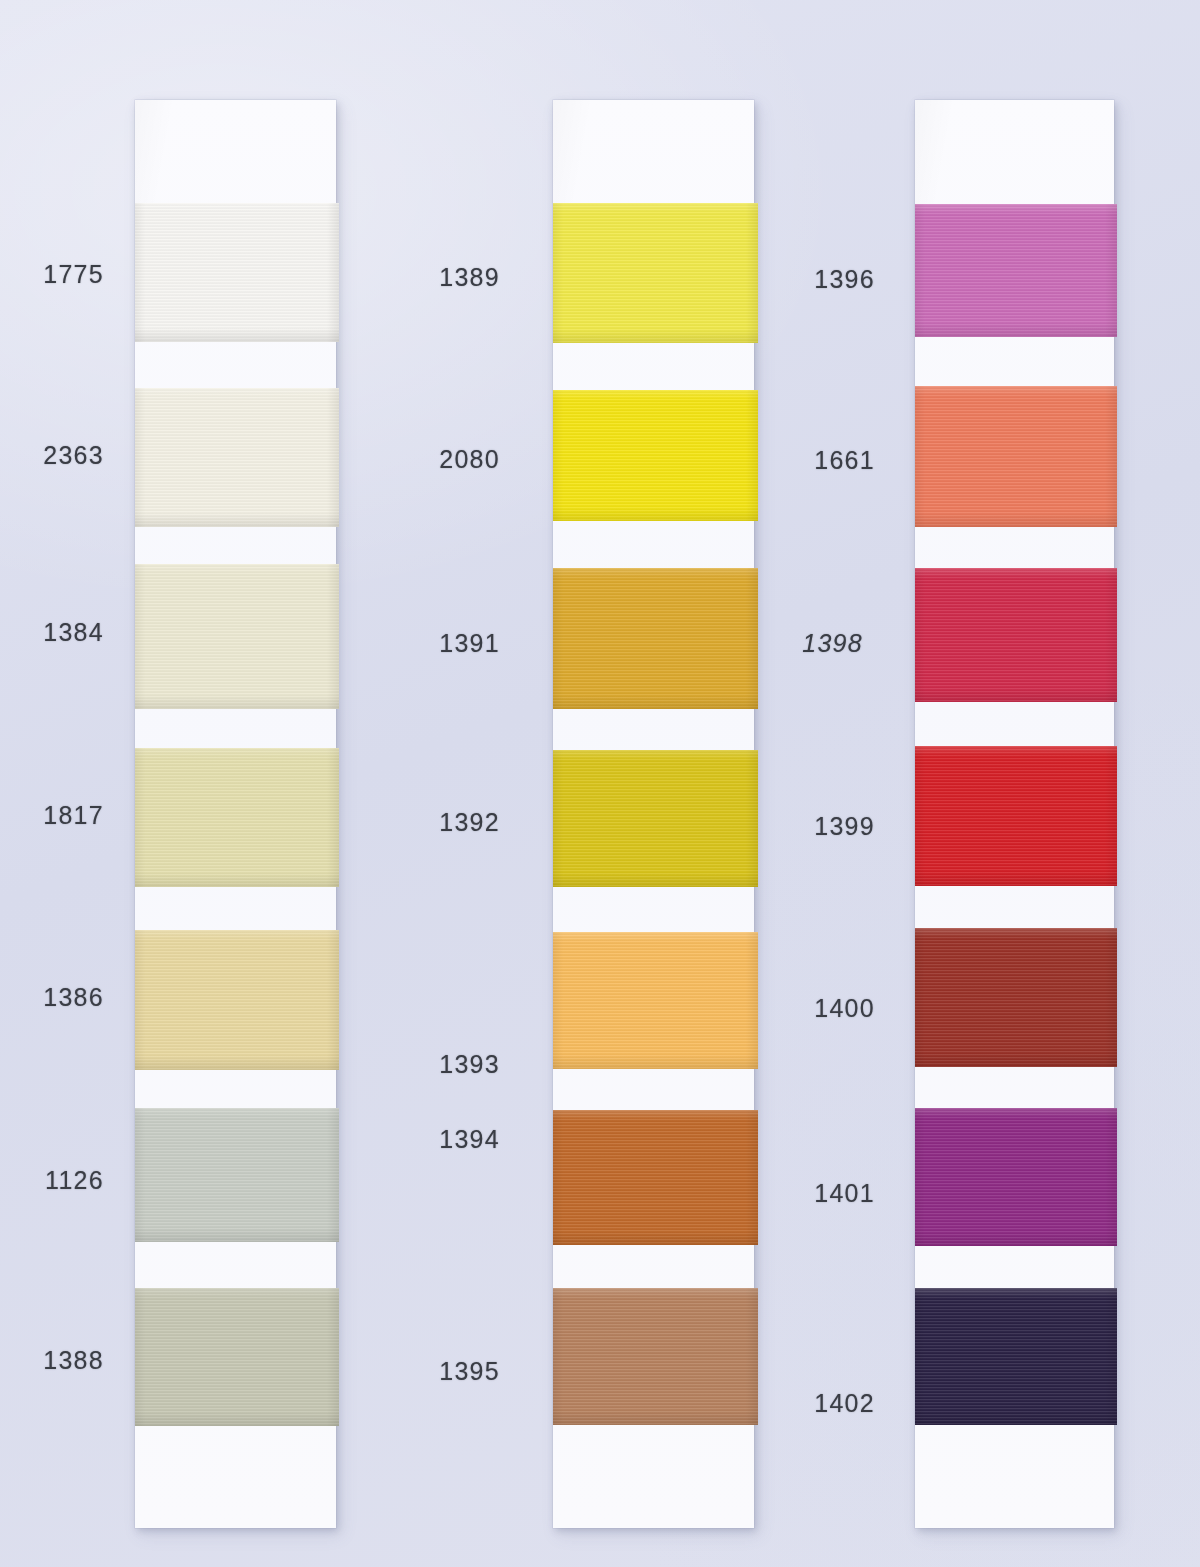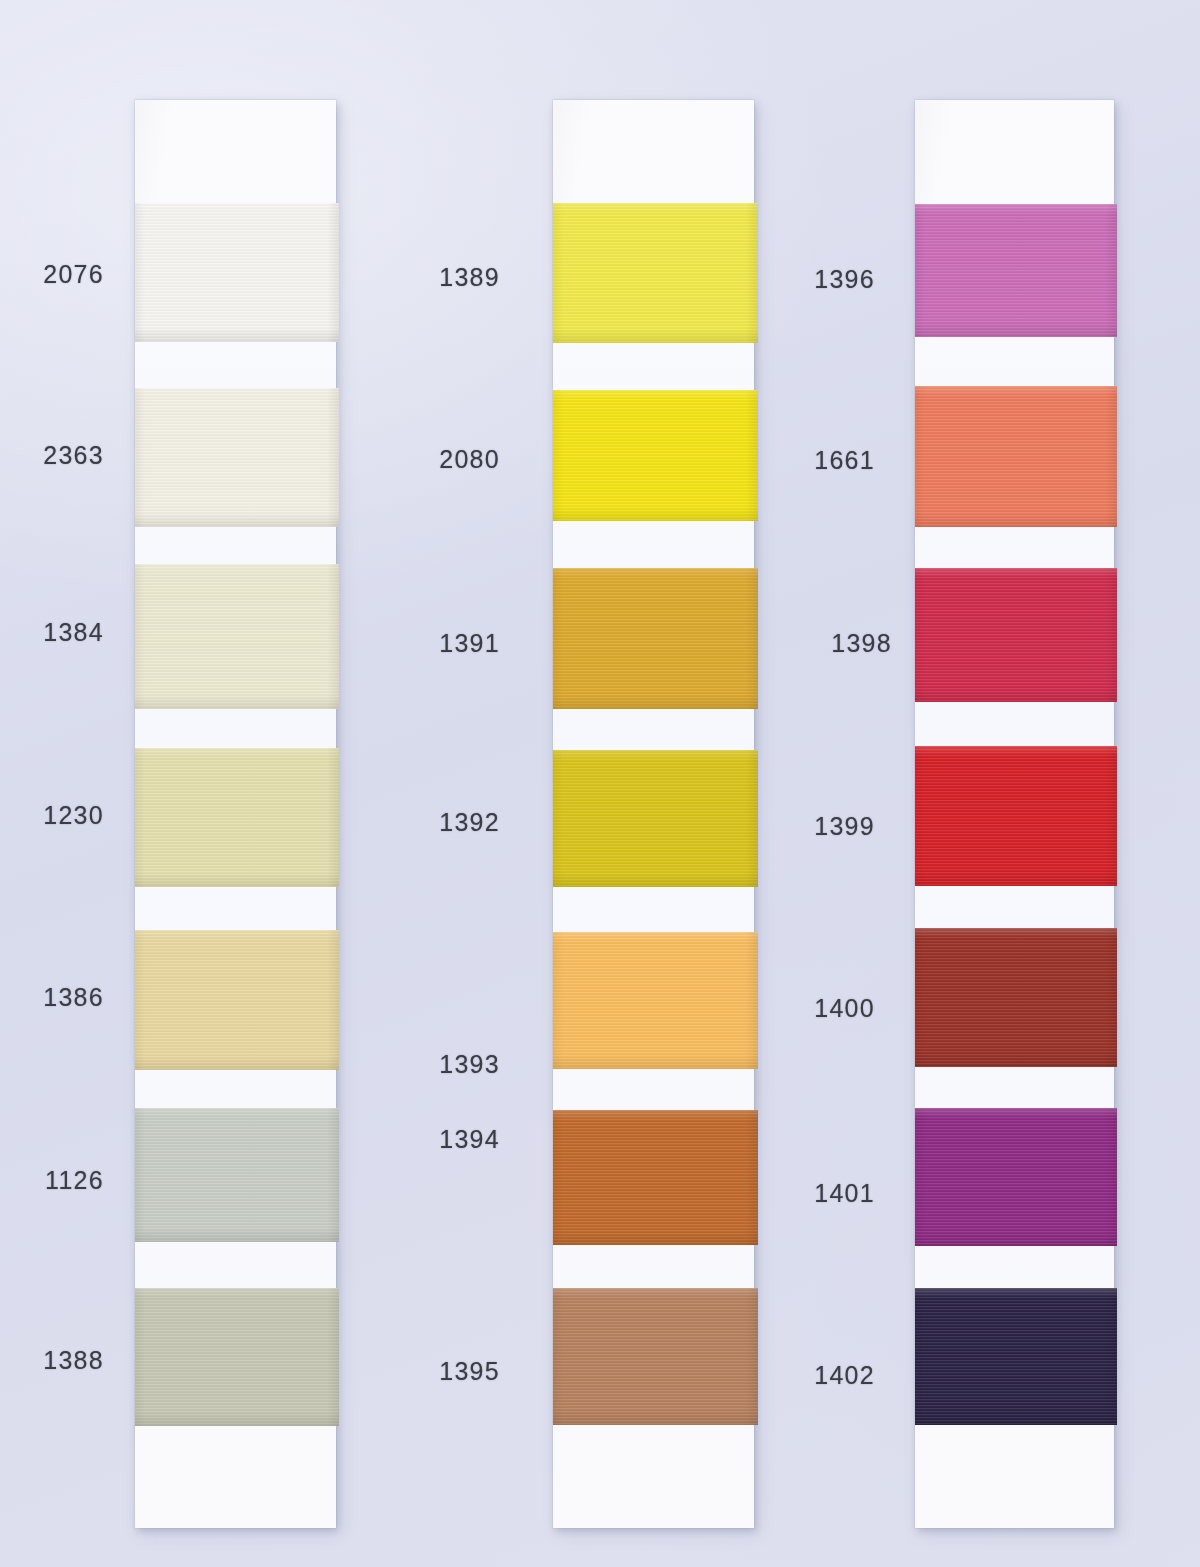--- a/index.html
+++ b/index.html
@@ -110,24 +110,24 @@
   .label-col-1 { right: 1096px; }  
   .label-col-2 { right: 700px;  }  
   .label-col-3 { right: 325px;  }  
 </style>
 </head>
 <body style="background: rgb(220, 222, 238);">
 
 <div id="scan-noise"></div>
 
 <div id="card-sheet">
-    <div class="label label-col-1" style="top: 260px; right: 1096px;">2076</div>
+    <div class="label label-col-1" style="top: 260px; right: 1096px;">1775</div>
     <div class="label label-col-1" style="top: 441px; right: 1096px;">2363</div>
     <div class="label label-col-1" style="top: 618px; right: 1096px;">1384</div>
-    <div class="label label-col-1" style="top: 801px; right: 1096px;">1230</div>
+    <div class="label label-col-1" style="top: 801px; right: 1096px;">1817</div>
     <div class="label label-col-1" style="top: 983px; right: 1096px;">1386</div>
     <div class="label label-col-1" style="top: 1166px; right: 1096px;">1126</div>
     <div class="label label-col-1" style="top: 1346px; right: 1096px;">1388</div>
     <div class="strip strip-1" style="left: 135px; width: 201px;">
       <div class="swatch" title="1382" style="top: 103px; height: 139px;">
         <div class="swatch-fill" style="background: rgb(246, 245, 242);"></div>
         <div class="swatch-thread"></div>
         <div class="swatch-shade"></div>
       </div>
       <div class="swatch" title="1383" style="top: 288px; height: 139px;">
@@ -200,25 +200,25 @@
         <div class="swatch-shade"></div>
       </div>
       <div class="swatch" title="1395" style="top: 1188px; height: 137px;">
         <div class="swatch-fill" style="background: rgb(182, 129, 94);"></div>
         <div class="swatch-thread"></div>
         <div class="swatch-shade"></div>
       </div>
     </div>
     <div class="label label-col-3" style="top: 265px; right: 325px;">1396</div>
     <div class="label label-col-3" style="top: 446px; right: 325px;">1661</div>
-    <div class="label label-col-3" style="top: 629px; right: 308px;">1398</div>
+    <div class="label label-col-3" style="top: 629px; right: 337px; font-style: italic;">1398</div>
     <div class="label label-col-3" style="top: 812px; right: 325px;">1399</div>
     <div class="label label-col-3" style="top: 994px; right: 325px;">1400</div>
     <div class="label label-col-3" style="top: 1179px; right: 325px;">1401</div>
-    <div class="label label-col-3" style="top: 1361px; right: 325px;">1402</div>
+    <div class="label label-col-3" style="top: 1389px; right: 325px;">1402</div>
     <div class="strip strip-3" style="left: 915px; width: 199px;">
       <div class="swatch" title="1396" style="top: 104px; height: 133px;">
         <div class="swatch-fill" style="background: rgb(202, 108, 183);"></div>
         <div class="swatch-thread"></div>
         <div class="swatch-shade"></div>
       </div>
       <div class="swatch" title="1397" style="top: 286px; height: 141px;">
         <div class="swatch-fill" style="background: rgb(237, 122, 92);"></div>
         <div class="swatch-thread"></div>
         <div class="swatch-shade"></div>

